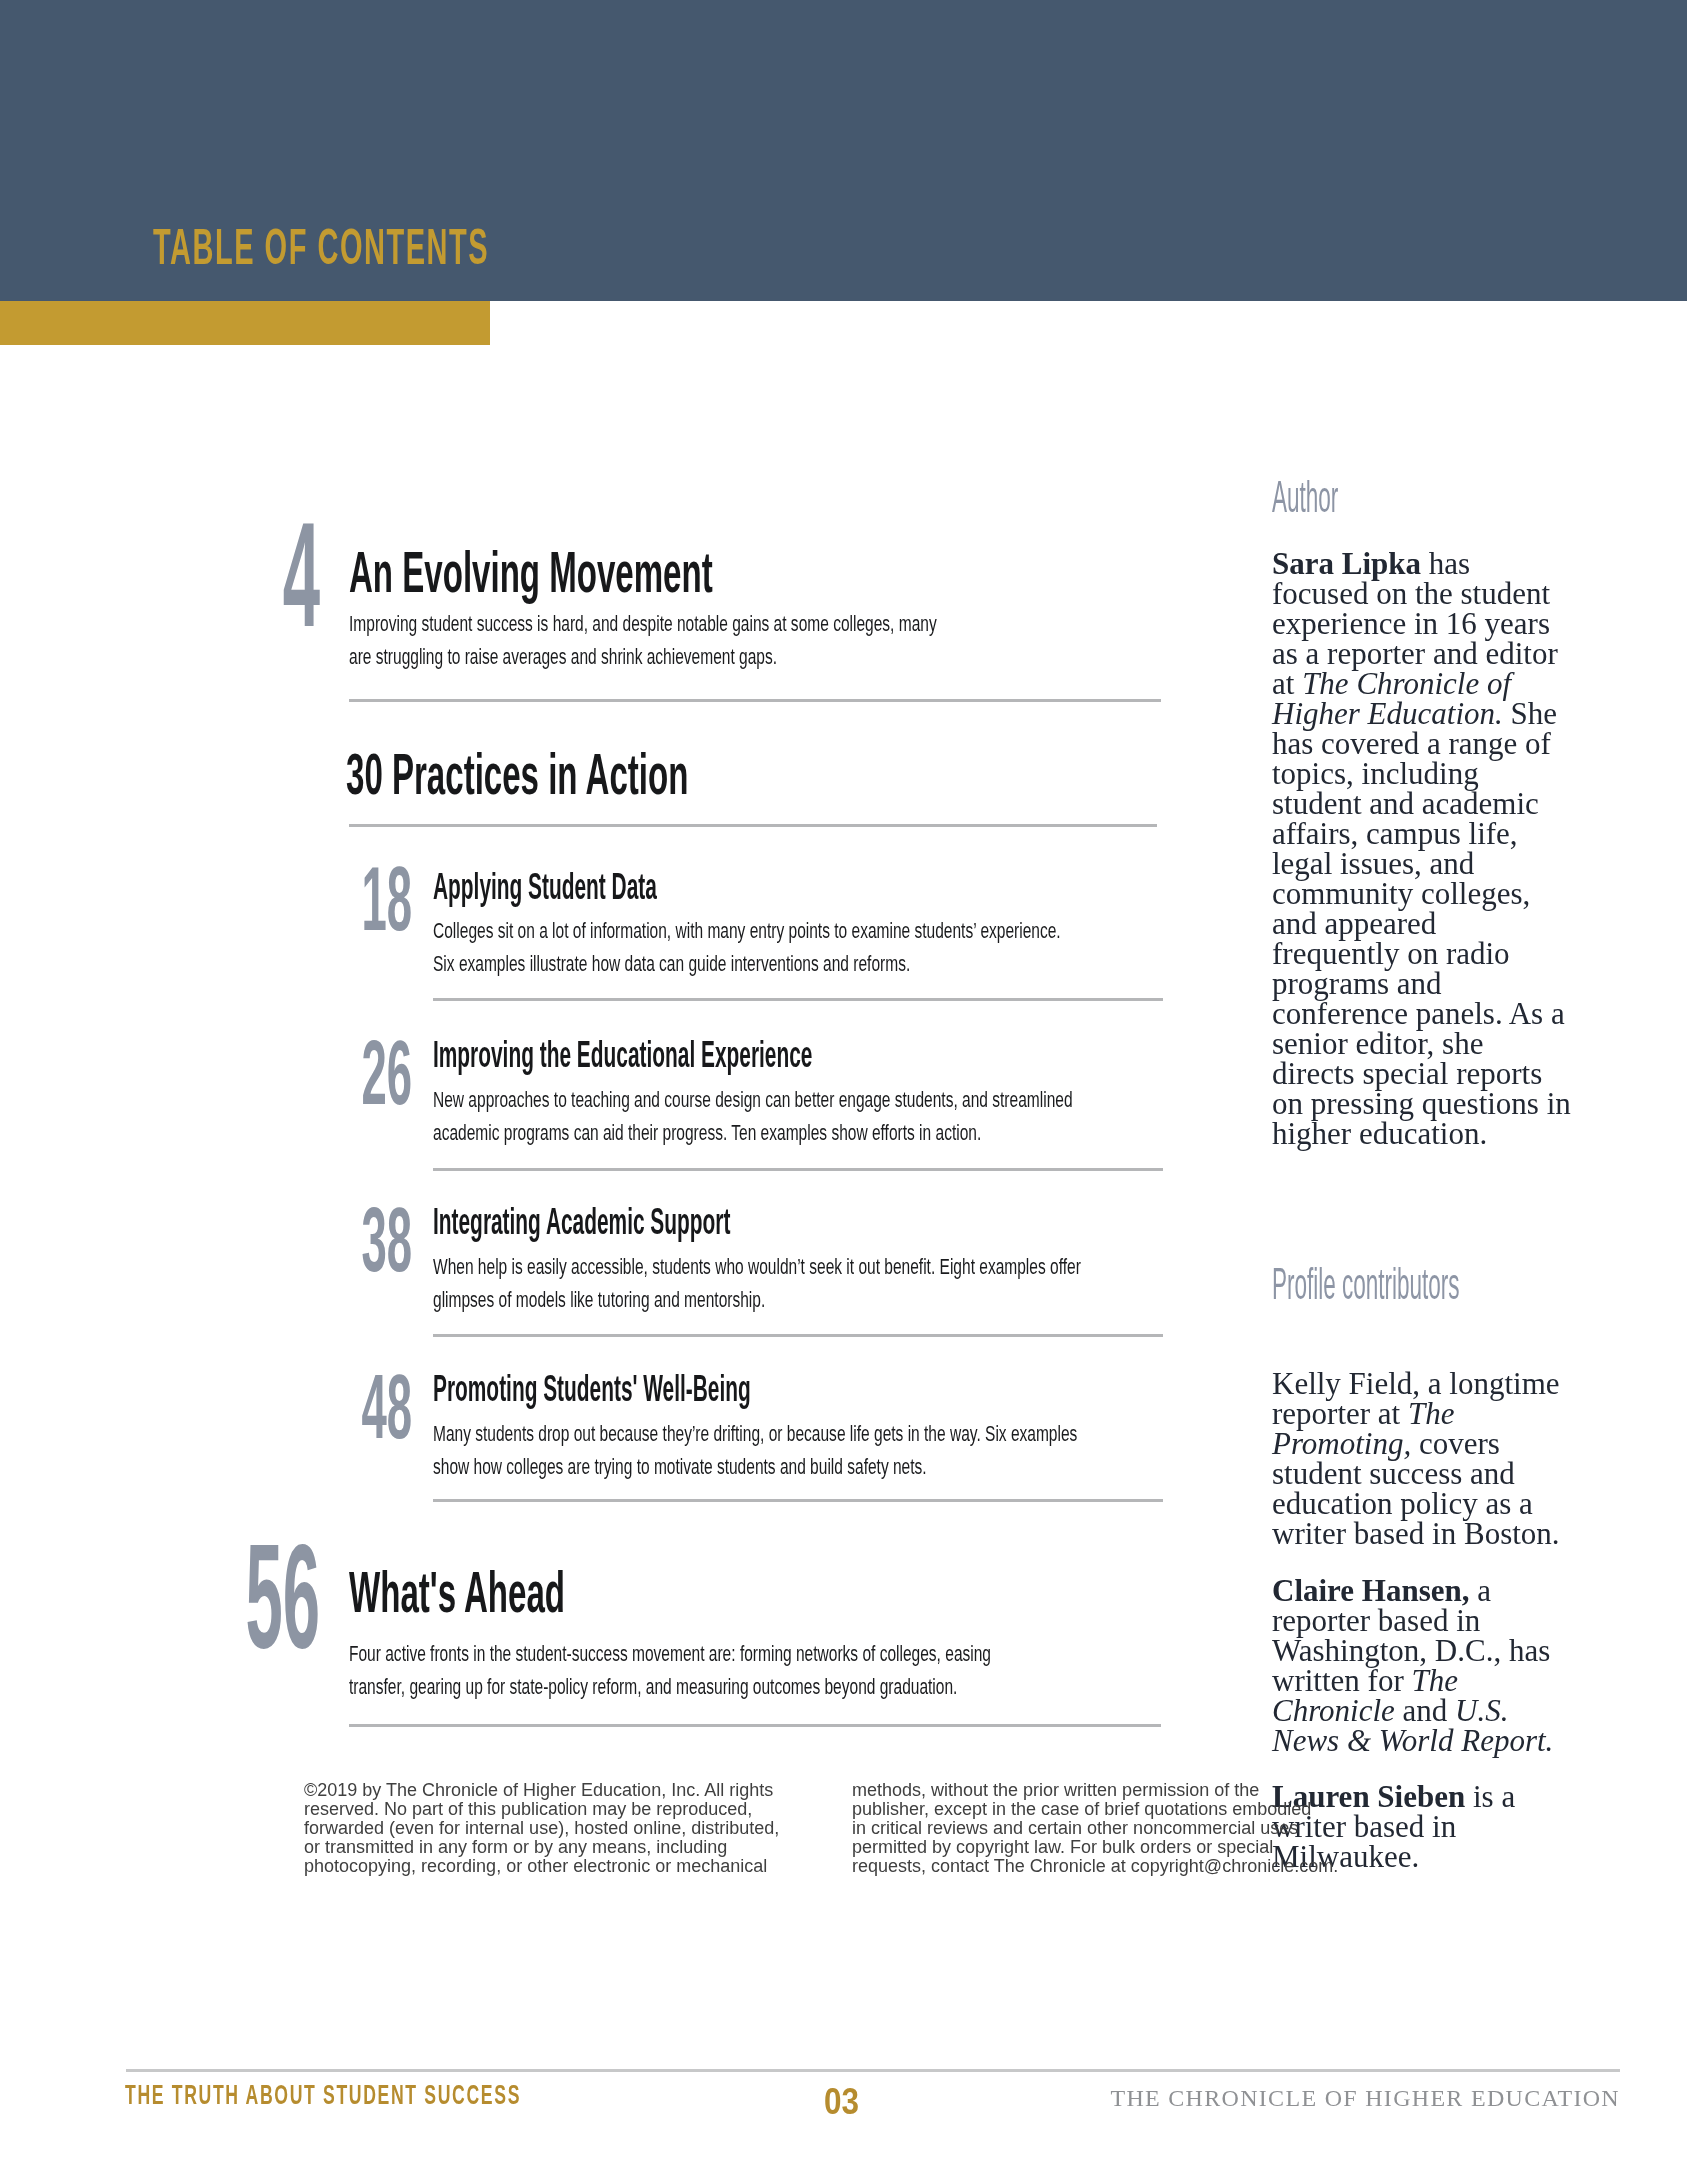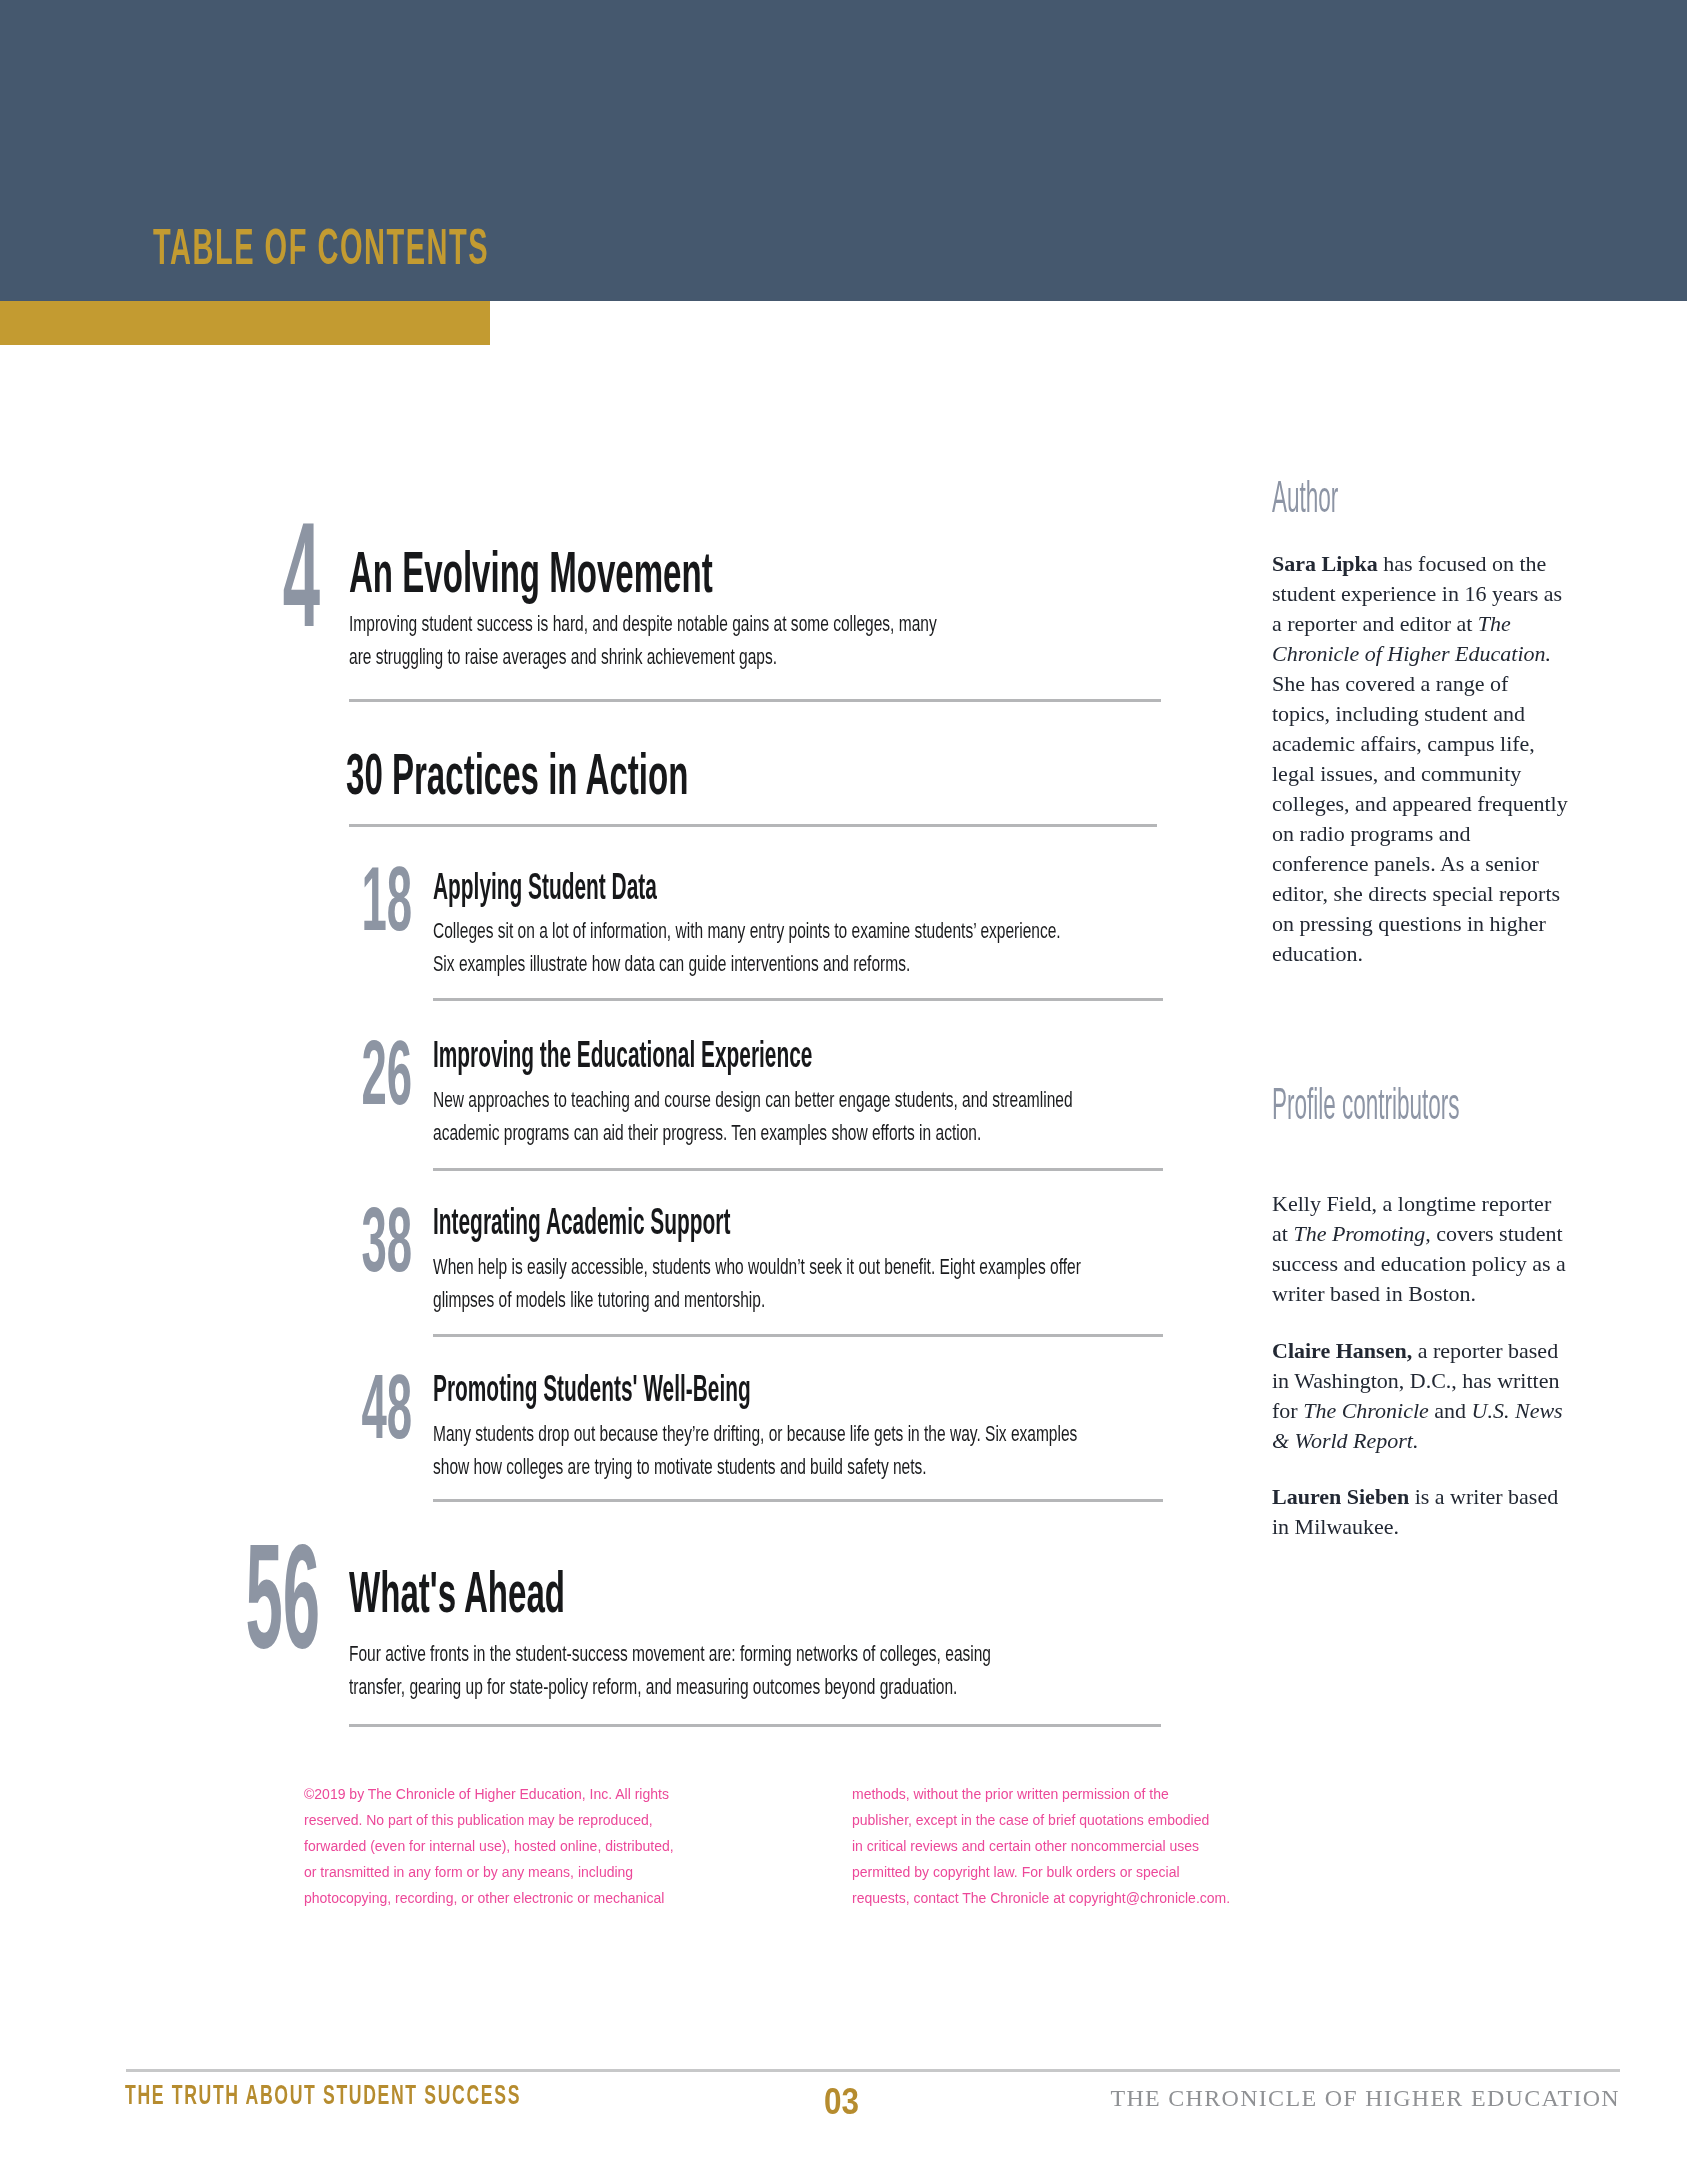--- a/index.html
+++ b/index.html
@@ -26,25 +26,25 @@
         color:#1b1c1e;white-space:pre-line;transform:scaleX(.69);transform-origin:0 0;}
   .rule{position:absolute;height:2.6px;background:#b5b6b8;}
 
   
   .sidebar{position:absolute;left:1272px;top:474px;width:299px;
            font-family:"Liberation Serif",serif;color:#222833;}
   .side-h{margin:0 0 30px 0;font-family:"Liberation Sans",sans-serif;font-weight:400;
           font-size:45px;line-height:1;color:#8d95a5;transform:scaleX(.5);
           transform-origin:0 0;white-space:nowrap;}
   .side-h.contrib{margin:112px 0 63px 0;}
-  .bio{margin:0 0 26.5px 0;font-size:22px;line-height:30px;}
+  .bio{margin:0 0 26.5px 0;font-size:31px;line-height:30px;}
 
   
-  .copy{position:absolute;top:1781px;margin:0;width:569px;font-size:14px;line-height:26px;
-        color:#ec4899;white-space:pre-line;}
+  .copy{position:absolute;top:1781px;margin:0;width:569px;font-size:18px;line-height:19px;
+        color:#404040;white-space:pre-line;}
 
   
   .footrule{position:absolute;top:2069px;left:126px;width:1494px;height:2.6px;background:#c7c8c9;}
   .foot-left{position:absolute;left:125px;top:2079px;font-size:28px;font-weight:700;
              letter-spacing:2.6px;color:#b68c2f;transform:scaleX(.63);transform-origin:0 0;
              white-space:nowrap;}
   .foot-page{position:absolute;left:802px;width:79px;top:2081px;text-align:center;
              font-size:37px;font-weight:700;color:#b68c2f;transform:scaleX(.85);
              transform-origin:50% 0;}
   .foot-right{position:absolute;right:67px;top:2085px;font-family:"Liberation Serif",serif;

